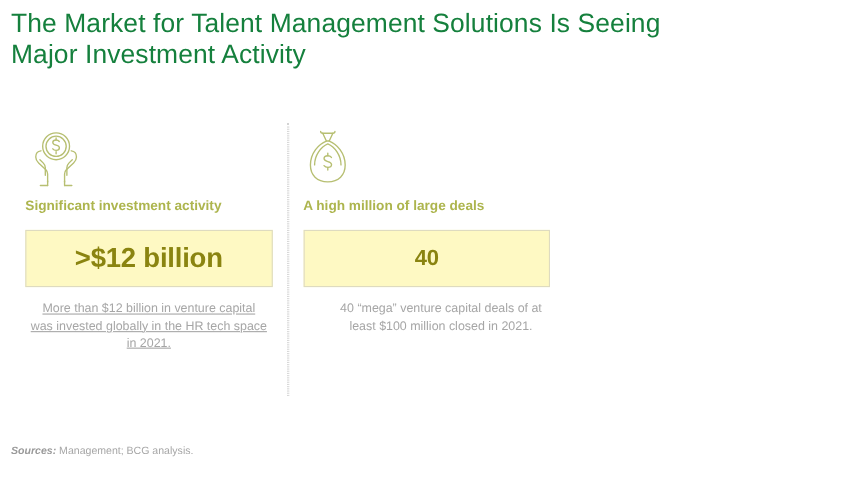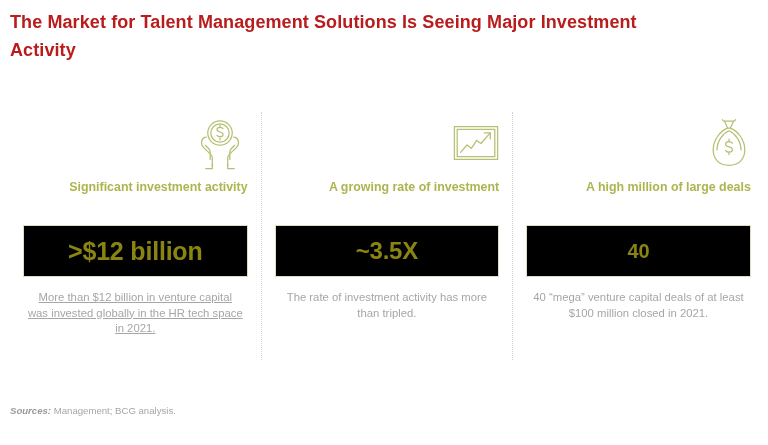--- a/index.html
+++ b/index.html
@@ -20,44 +20,44 @@
     inset: 0;
     background: #ffffff;
   }
 
   
   .title {
     position: absolute;
     left: 10px;
     top: 8px;
     width: 650px;
-    font-size: 18px;
+    font-size: 24px;
     line-height: 28px;
-    font-weight: 700;
-    color: #b91c1c;
+    font-weight: 400;
+    color: #15803d;
     letter-spacing: 0.1px;
   }
 
   
   .columns {
     position: absolute;
     left: 10px;
     top: 112px;
     width: 748px;
     height: 248px;
     display: flex;
     flex-direction: row;
   }
   .col {
     flex: 0 0 250.6px;
     width: 250.6px;
     position: relative;
     display: flex;
     flex-direction: column;
-    align-items: flex-end;
+    align-items: flex-start;
     box-sizing: border-box;
     padding: 0 13px;
   }
   .divider {
     flex: 0 0 0px;
     width: 0px;
     align-self: stretch;
     border-left: 1px dotted #d3d3d3;
   }
 
@@ -79,25 +79,25 @@
     font-size: 12.4px;
     font-weight: bold;
     color: #adb54e;
     text-align: center;
     line-height: 15px;
     white-space: nowrap;
   }
 
   
   .value-box {
-    margin-top: 30px;
+    margin-top: 14px;
     width: 100%;
     height: 52px;
     border: 1px solid #dedbc0;
-    background: #000000;
+    background: #fef9c3;
     display: flex;
     align-items: center;
     justify-content: center;
     box-sizing: border-box;
   }
   .value-text {
     font-size: 25px;
     font-weight: bold;
     color: #8a8410;
     letter-spacing: -0.2px;
@@ -109,21 +109,21 @@
   
   .col-desc {
     margin-top: 13px;
     font-size: 11.3px;
     line-height: 15.5px;
     color: #a6a6a6;
     text-align: center;
   }
   .col-1 .col-desc { padding: 0 4px; text-decoration: underline; }
   .col-2 .col-desc { padding: 0 12px; }
-  .col-3 .col-desc { padding: 0 6px; }
+  .col-3 .col-desc { padding: 0 6px; margin-left: 26px; }
 
   
   .footer {
     position: absolute;
     left: 10px;
     bottom: 28px;
     font-size: 9.6px;
     color: #a6a6a6;
     line-height: 13px;
   }
@@ -159,35 +159,20 @@
       </div>
       <div class="col-heading">Significant investment activity</div>
       <div class="value-box">
         <span class="value-text">&gt;$12 billion</span>
       </div>
       <div class="col-desc">More than $12 billion in venture capital was invested globally in the HR tech space in 2021.</div>
     </div>
 
     <div class="divider"></div>
 
-    <div class="col col-2">
-      <div class="icon-wrap">
-        <svg width="46" height="40" viewBox="0 0 46 40" fill="none" stroke="#b7bf72" stroke-width="1.25" stroke-linecap="round" stroke-linejoin="round">
-          <rect x="1.4" y="3.6" width="43.2" height="32.8"></rect>
-          <rect x="4.2" y="6.4" width="37.6" height="27.2"></rect>
-          <path d="M7.6 29.4l6.4-7.4 4.3 3.3 5.4-7.9 4.2 3.1 9.4-10.6"></path>
-          <path d="M31.3 9.9h6v6"></path>
-        </svg>
-      </div>
-      <div class="col-heading">A growing rate of investment</div>
-      <div class="value-box">
-        <span class="value-text">~3.5X</span>
-      </div>
-      <div class="col-desc">The rate of investment activity has more than tripled.</div>
-    </div>
 
     <div class="divider"></div>
 
     <div class="col col-3">
       <div class="icon-wrap">
         <svg width="44" height="50" viewBox="0 0 44 50" fill="none" stroke="#b7bf72" stroke-width="1.25" stroke-linecap="round" stroke-linejoin="round">
           <path d="M17.4 3.1h9.2l-3.3 7.1h-2.6z"></path>
           <path d="M17.4 3.1c-1.1 0-1.9-.7-1.9-1.5M26.6 3.1c1.1 0 1.9-.7 1.9-1.5"></path>
           <path d="M20.7 10.2c-6.9 2.6-14.5 10.9-14.5 21.9 0 9.1 5.9 15.2 15.8 15.2s15.8-6.1 15.8-15.2c0-11-7.6-19.3-14.5-21.9"></path>
           <path d="M10 31.9c0-8.8 5.7-16.4 12-19.1M34 31.9c0-8.8-5.7-16.4-12-19.1"></path>

